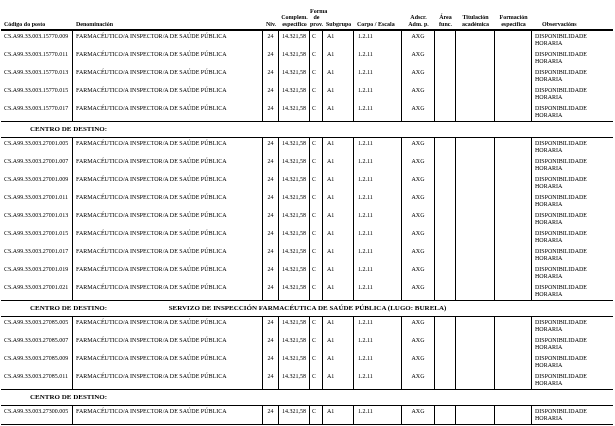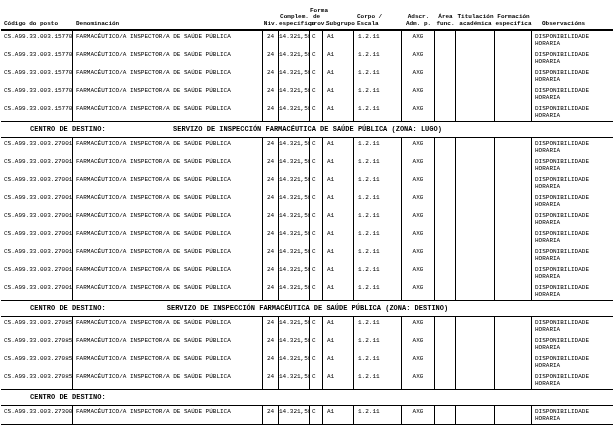--- a/index.html
+++ b/index.html
@@ -1,20 +1,20 @@
 <!DOCTYPE html>
 <html><head>
 <meta charset="utf-8">
 <style>
   html,body{margin:0;padding:0;background:#fff;}
   .page{
     position:relative;
     width:613px;height:426px;
     background:#ffffff;
-    font-family:Liberation Mono, monospace;
+    font-family:Liberation Serif, serif;
     color:#000;
     overflow:hidden;
     box-sizing:border-box;
     padding-top:3px;
   }
   .rpt{width:613px;margin-left:1px;}
   
   .col-codigo{width:72px;}
   .col-denominacion{width:190px;}
   .col-niv{width:16px;}
@@ -171,21 +171,20 @@
           <div class="td col-corpo">1.2.11</div>
           <div class="td col-adscr">AXG</div>
           <div class="td col-area"></div>
           <div class="td col-titulacion"></div>
           <div class="td col-formacion"></div>
           <div class="td col-observacions">DISPONIBILIDADE HORARIA</div>
         </div>
       </div>
       <div class="centro-row">
         <span class="centro-label">CENTRO DE DESTINO:</span>
-        <span class="centro-name">SERVIZO DE INSPECCIÓN FARMACÉUTICA DE SAÚDE PÚBLICA (ZONA: LUGO)</span>
       </div>
       <div class="block">
         <div class="row">
           <div class="td col-codigo">CS.A99.33.003.27001.005</div>
           <div class="td col-denominacion">FARMACÉUTICO/A INSPECTOR/A DE SAÚDE PÚBLICA</div>
           <div class="td col-niv">24</div>
           <div class="td col-complem">14.321,58</div>
           <div class="td col-forma">C</div>
           <div class="td col-subgrupo">A1</div>
           <div class="td col-corpo">1.2.11</div>
@@ -303,21 +302,21 @@
           <div class="td col-corpo">1.2.11</div>
           <div class="td col-adscr">AXG</div>
           <div class="td col-area"></div>
           <div class="td col-titulacion"></div>
           <div class="td col-formacion"></div>
           <div class="td col-observacions">DISPONIBILIDADE HORARIA</div>
         </div>
       </div>
       <div class="centro-row">
         <span class="centro-label">CENTRO DE DESTINO:</span>
-        <span class="centro-name">SERVIZO DE INSPECCIÓN FARMACÉUTICA DE SAÚDE PÚBLICA (ZONA: DESTINO)</span>
+        <span class="centro-name">SERVIZO DE INSPECCIÓN FARMACÉUTICA DE SAÚDE PÚBLICA (LUGO: BURELA)</span>
       </div>
       <div class="block">
         <div class="row">
           <div class="td col-codigo">CS.A99.33.003.27085.005</div>
           <div class="td col-denominacion">FARMACÉUTICO/A INSPECTOR/A DE SAÚDE PÚBLICA</div>
           <div class="td col-niv">24</div>
           <div class="td col-complem">14.321,58</div>
           <div class="td col-forma">C</div>
           <div class="td col-subgrupo">A1</div>
           <div class="td col-corpo">1.2.11</div>

